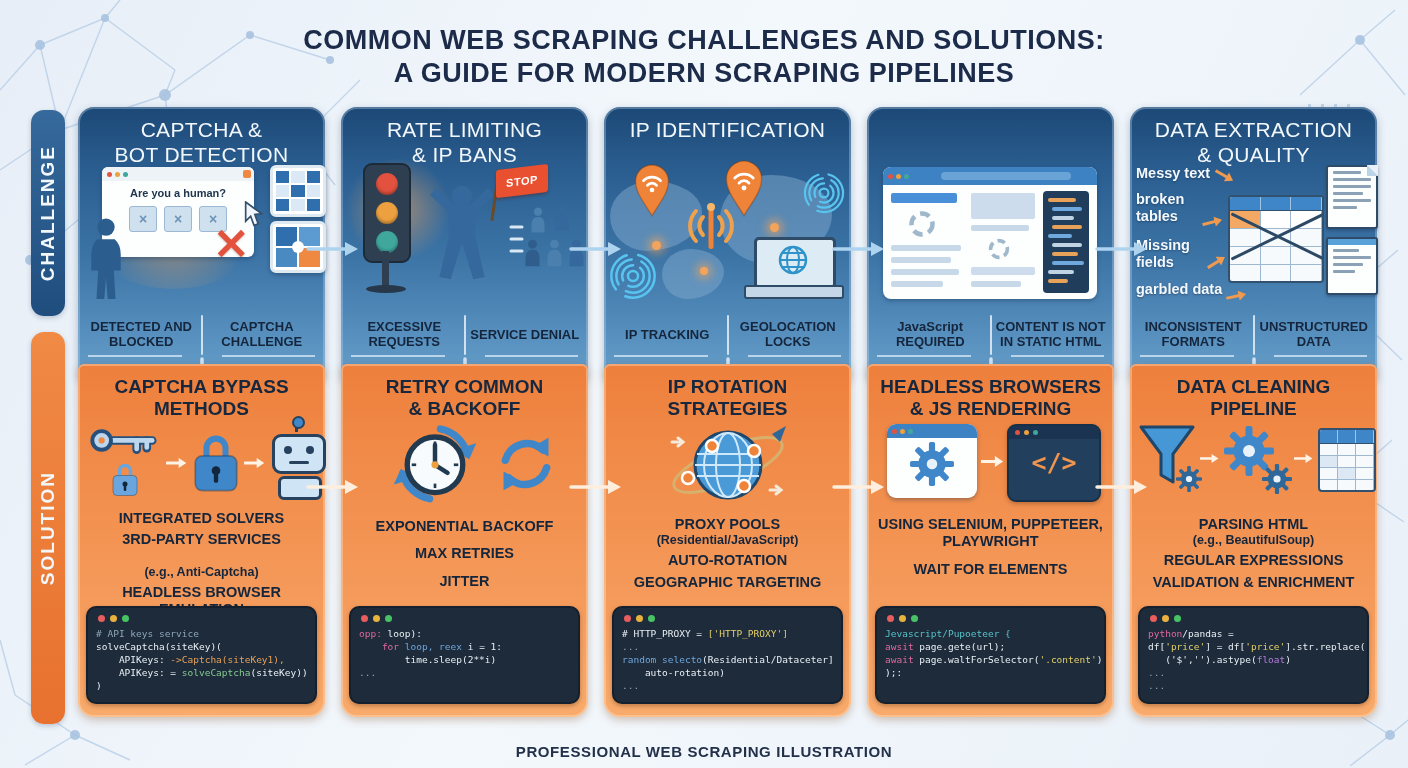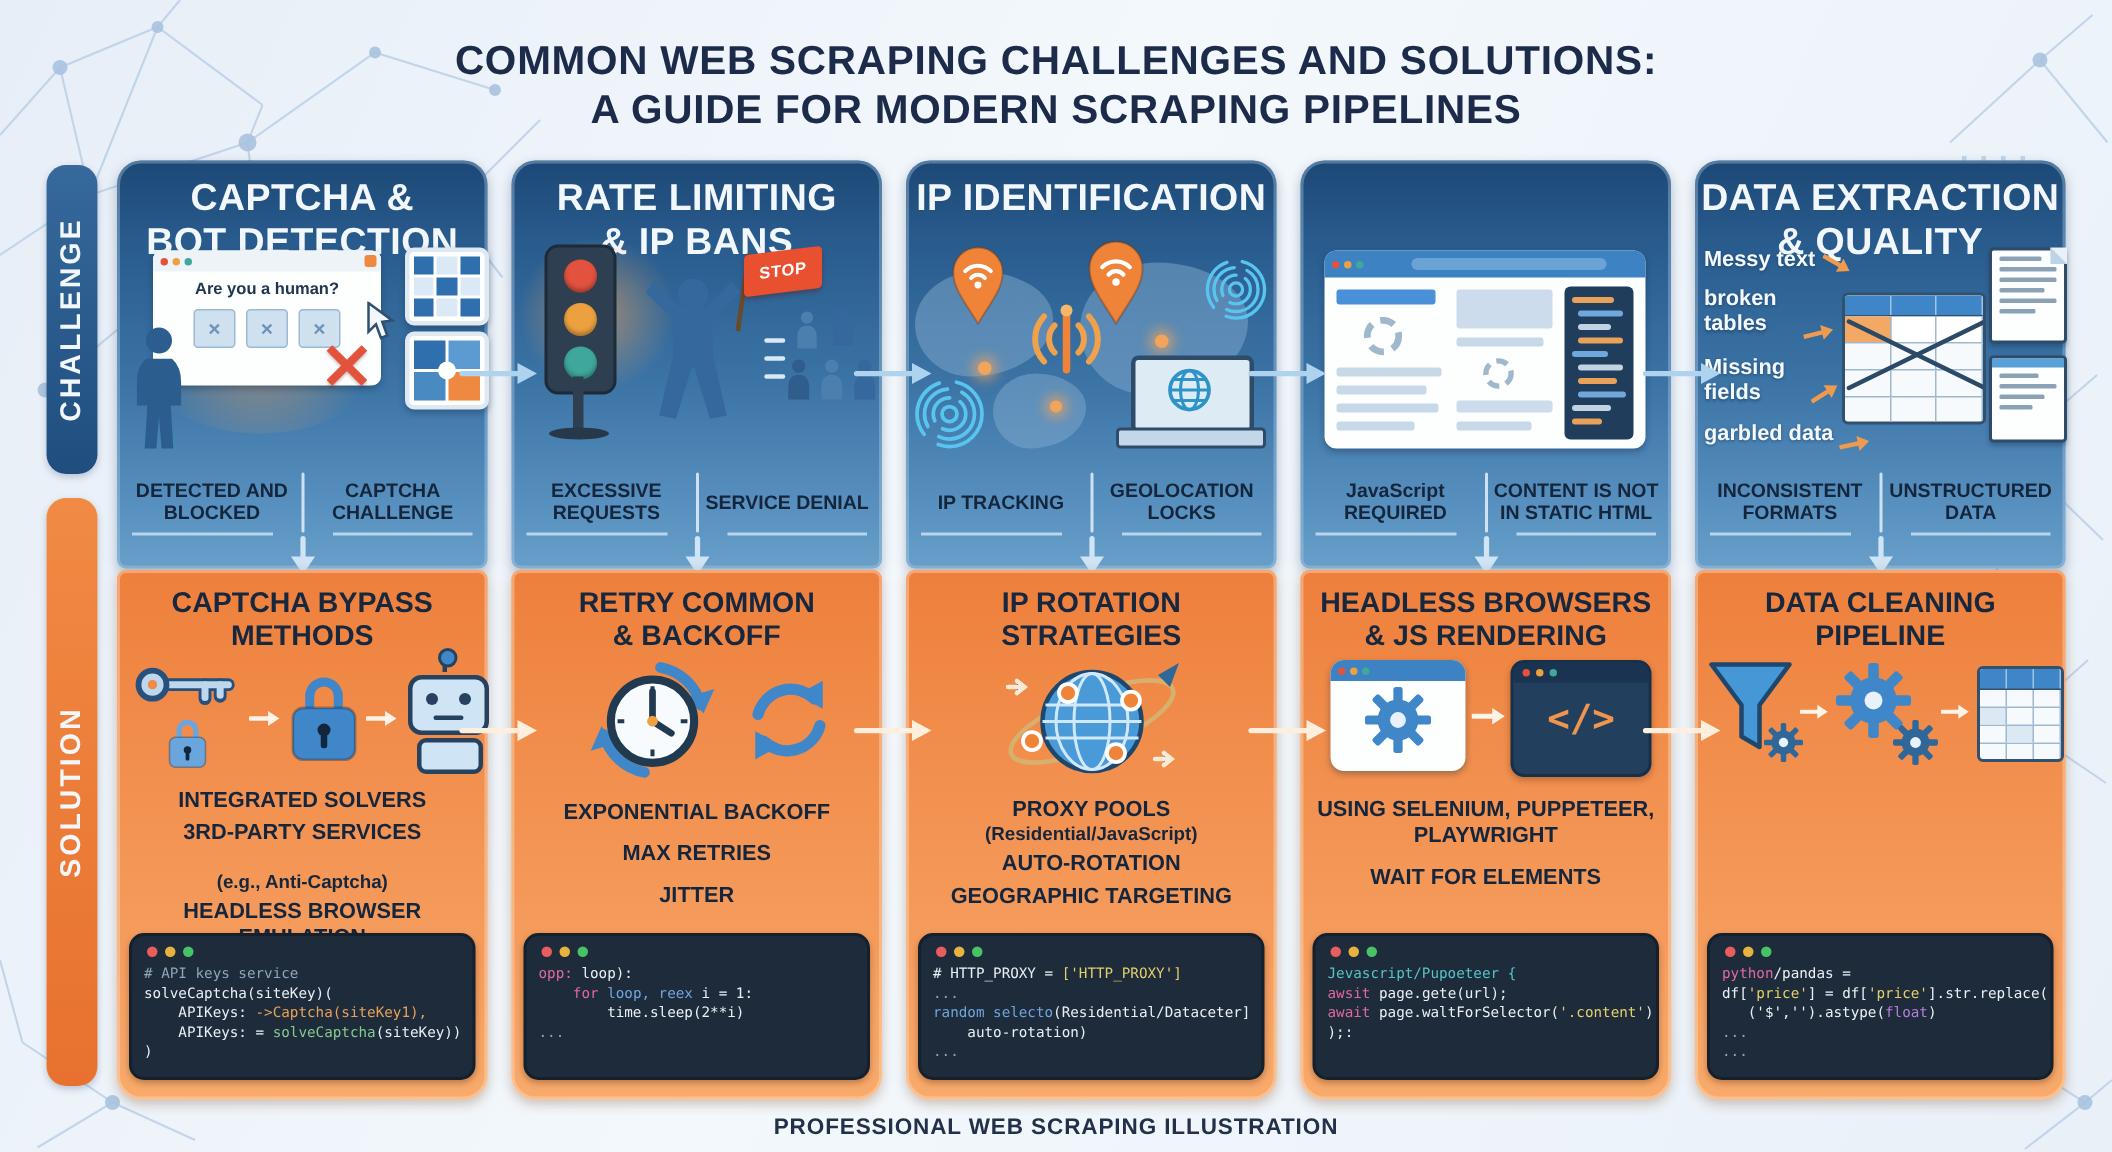--- a/index.html
+++ b/index.html
@@ -21,25 +21,25 @@
   .bar span{writing-mode:vertical-rl;transform:rotate(180deg);color:#f2f7fb;font-weight:800;font-size:19px;letter-spacing:2px}
   .bar-ch{left:31px;top:110px;height:206px;background:linear-gradient(180deg,#36699c,#1f4e7e)}
   .bar-so{left:31px;top:332px;height:392px;background:linear-gradient(180deg,#f08a44,#e8712f)}
 
   
   .panel{position:absolute;width:247px;z-index:1;box-shadow:0 3px 8px rgba(25,55,90,.25)}
   .cx1{left:78px}.cx2{left:341px}.cx3{left:604px}.cx4{left:867px}.cx5{left:1130px}
   .ch{top:107px;height:272px;border-radius:16px 16px 6px 6px;
     background:linear-gradient(180deg,#1c4876 0%,#2a5d8f 22%,#3c74a6 55%,#5890bf 85%,#68a0ca 100%);
     box-shadow:inset 0 0 0 2px rgba(190,215,238,.35),0 3px 8px rgba(25,55,90,.3)}
-  .so{top:380px;height:353px;border-radius:6px 6px 16px 16px;
+  .so{top:364px;height:353px;border-radius:6px 6px 16px 16px;
     background:linear-gradient(180deg,#ee7f3c 0%,#f18c4a 30%,#f59c5d 70%,#f8ab6c 100%);
     box-shadow:inset 0 0 0 2px rgba(255,225,195,.4),0 3px 8px rgba(120,60,15,.3)}
   .ch-title{padding-top:11px;text-align:center;color:#f2f7fb}
-  .ch-title .tl{display:block;font-size:25px;font-weight:700;line-height:1.17;letter-spacing:.3px}
+  .ch-title .tl{display:block;font-size:21px;font-weight:400;line-height:1.17;letter-spacing:.3px}
   .ch-title .tl:empty{display:none}
   .so-title{padding-top:12px;text-align:center;color:#16273e}
   .so-title .tl{display:block;font-size:19px;font-weight:800;line-height:1.17}
   .illus{position:absolute;left:0;top:56px;right:0;height:148px}
   .caps{position:absolute;left:4px;right:4px;top:205px;height:46px;display:flex;align-items:center}
   .cap{flex:1;text-align:center;font-size:13px;font-weight:800;color:#15263c;line-height:1.15;padding:0 4px}
   .capdiv{width:2px;height:40px;background:rgba(238,246,252,.8);border-radius:1px}
   .fl-l,.fl-r{position:absolute;bottom:22px;height:2px;background:rgba(216,234,247,.75)}
   .fl-l{left:10px;width:calc(50% - 30px)}.fl-r{right:10px;width:calc(50% - 30px)}
   .dn{position:absolute;left:calc(50% - 10px);bottom:-6px;width:20px;height:28px;color:#cfe4f4;z-index:3}
@@ -770,20 +770,26 @@
             <i style="background:#dce9f4"></i>
             <i></i>
           </div>
         <div class="rw" style="height:11px;border-bottom:none">
             <i></i>
             <i></i>
             <i></i>
           </div>
       </div>
     </div>
+    <div class="pts" style="top:148px">
+      <div class="pt" style="margin-bottom:0">PARSING HTML</div>
+      <div class="pt sm">(e.g., BeautifulSoup)</div>
+      <div class="pt">REGULAR EXPRESSIONS</div>
+      <div class="pt">VALIDATION &amp; ENRICHMENT</div>
+    </div>
     <div class="code">
       <div class="cdots">
           <i style="background:#e85d5d"></i>
           <i style="background:#e8b23f"></i>
           <i style="background:#47c264"></i>
         </div>
       <div class="cbody"><div class="cl"><span style="color: rgb(224, 105, 159);">python</span><span style="color: rgb(233, 239, 245);">/pandas =</span></div><div class="cl"><span style="color: rgb(233, 239, 245);">df[</span><span style="color: rgb(227, 207, 107);">'price'</span><span style="color: rgb(233, 239, 245);">] = df[</span><span style="color: rgb(227, 207, 107);">'price'</span><span style="color: rgb(233, 239, 245);">].str.replace(</span></div><div class="cl"><span style="color: rgb(233, 239, 245);">   ('$','').astype(</span><span style="color: rgb(181, 126, 220);">float</span><span style="color: rgb(233, 239, 245);">)</span></div><div class="cl"><span style="color: rgb(142, 166, 184);">...</span></div><div class="cl"><span style="color: rgb(142, 166, 184);">...</span></div></div>
     </div>
   </section>
 

